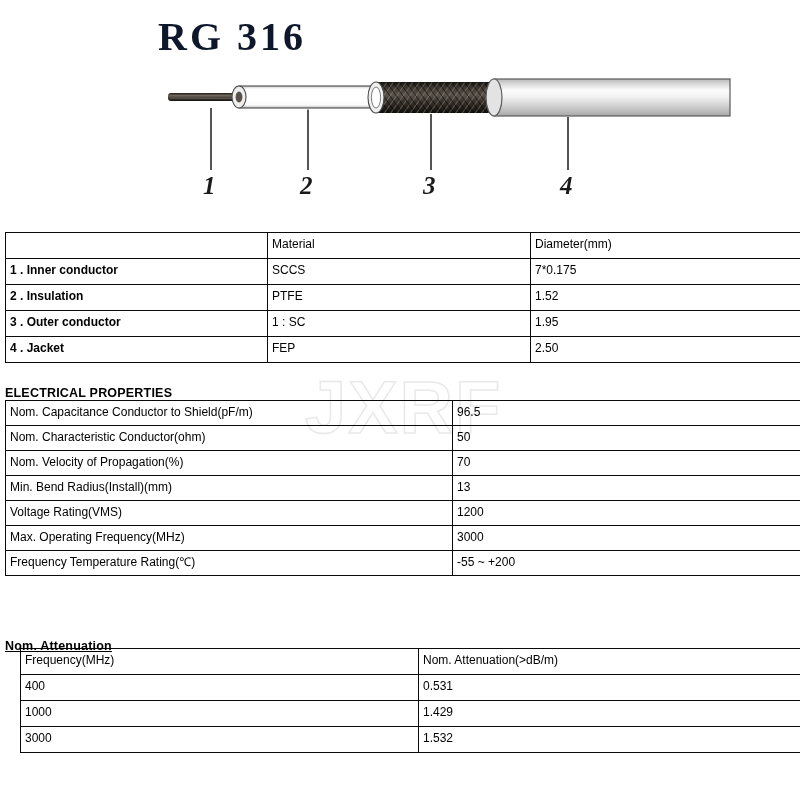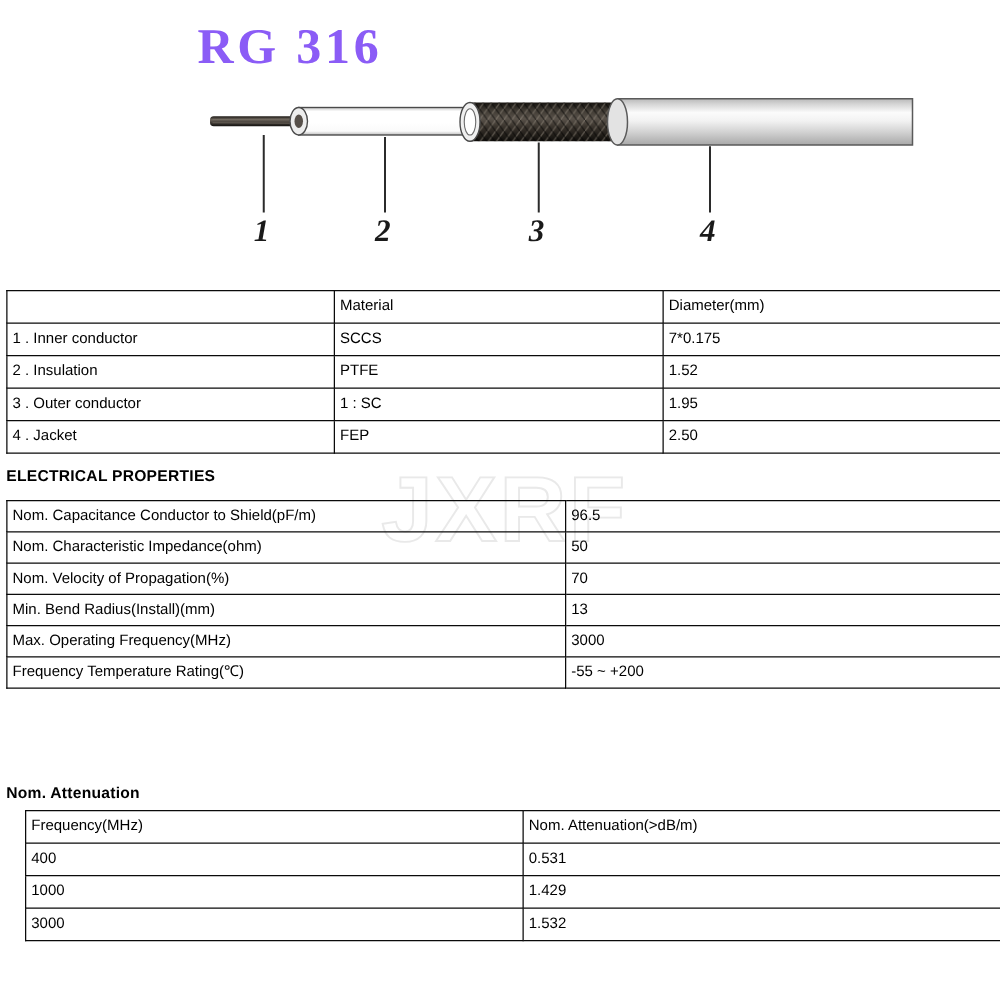--- a/index.html
+++ b/index.html
@@ -38,21 +38,21 @@
 
   
   #title {
     position: absolute;
     left: 158px;
     top: 13px;
     font-family: "Liberation Serif", serif;
     font-size: 40px;
     font-weight: bold;
     letter-spacing: 3px;
-    color: #8b5cf6;
+    color: #0f172a;
     z-index: 3;
   }
 
   
   #diagram {
     position: absolute;
     left: 0;
     top: 60px;
     width: 800px;
     height: 150px;
@@ -70,23 +70,24 @@
 
   
   .section-heading {
     position: absolute;
     font-family: "Liberation Sans", sans-serif;
     font-size: 12.5px;
     font-weight: bold;
     letter-spacing: 0.2px;
     color: #000;
     z-index: 3;
+    margin-top: 12px;
   }
   #heading-electrical { left: 5px; top: 374px; }
-  #heading-attenuation { left: 5px; top: 627px; }
+  #heading-attenuation { left: 5px; top: 627px; text-decoration: underline; }
 
   
   .data-table {
     position: absolute;
     border-collapse: collapse;
     table-layout: fixed;
     background: transparent;
     z-index: 2;
   }
   .data-table td {
@@ -97,21 +98,21 @@
     padding: 1px 0 2px 4px;
     vertical-align: middle;
     background: transparent;
     line-height: 1.15;
     white-space: nowrap;
     overflow: hidden;
   }
 
   #table-construction { left: 5px; top: 232px; width: 785px; }
   #table-construction td { height: 22px; }
-  #table-construction .col-label { width: 257px; }
+  #table-construction .col-label { width: 257px; font-weight: bold; }
   #table-construction .col-material { width: 258px; }
   #table-construction .col-diameter { width: 270px; }
 
   #table-electrical { left: 5px; top: 400px; width: 785px; }
   #table-electrical td { height: 21px; }
   #table-electrical .col-prop { width: 442px; }
   #table-electrical .col-val { width: 343px; }
 
   #table-attenuation { left: 20px; top: 648px; width: 780px; padding-left: 44px; }
   #table-attenuation td { height: 22px; }
@@ -231,32 +232,36 @@
 
 <div id="heading-electrical" class="section-heading">ELECTRICAL PROPERTIES</div>
 
 <table id="table-electrical" class="data-table">
   <tbody>
     <tr>
       <td class="col-prop">Nom. Capacitance Conductor to Shield(pF/m)</td>
       <td class="col-val">96.5</td>
     </tr>
     <tr>
-      <td class="col-prop">Nom. Characteristic Impedance(ohm)</td>
+      <td class="col-prop">Nom. Characteristic Conductor(ohm)</td>
       <td class="col-val">50</td>
     </tr>
     <tr>
       <td class="col-prop">Nom. Velocity of Propagation(%)</td>
       <td class="col-val">70</td>
     </tr>
     <tr>
       <td class="col-prop">Min. Bend Radius(Install)(mm)</td>
       <td class="col-val">13</td>
     </tr>
     <tr>
+      <td class="col-prop">Voltage Rating(VMS)</td>
+      <td class="col-val">1200</td>
+    </tr>
+    <tr>
       <td class="col-prop">Max. Operating Frequency(MHz)</td>
       <td class="col-val">3000</td>
     </tr>
     <tr>
       <td class="col-prop">Frequency Temperature Rating(℃)</td>
       <td class="col-val">-55 ~ +200</td>
     </tr>
   </tbody>
 </table>
 

